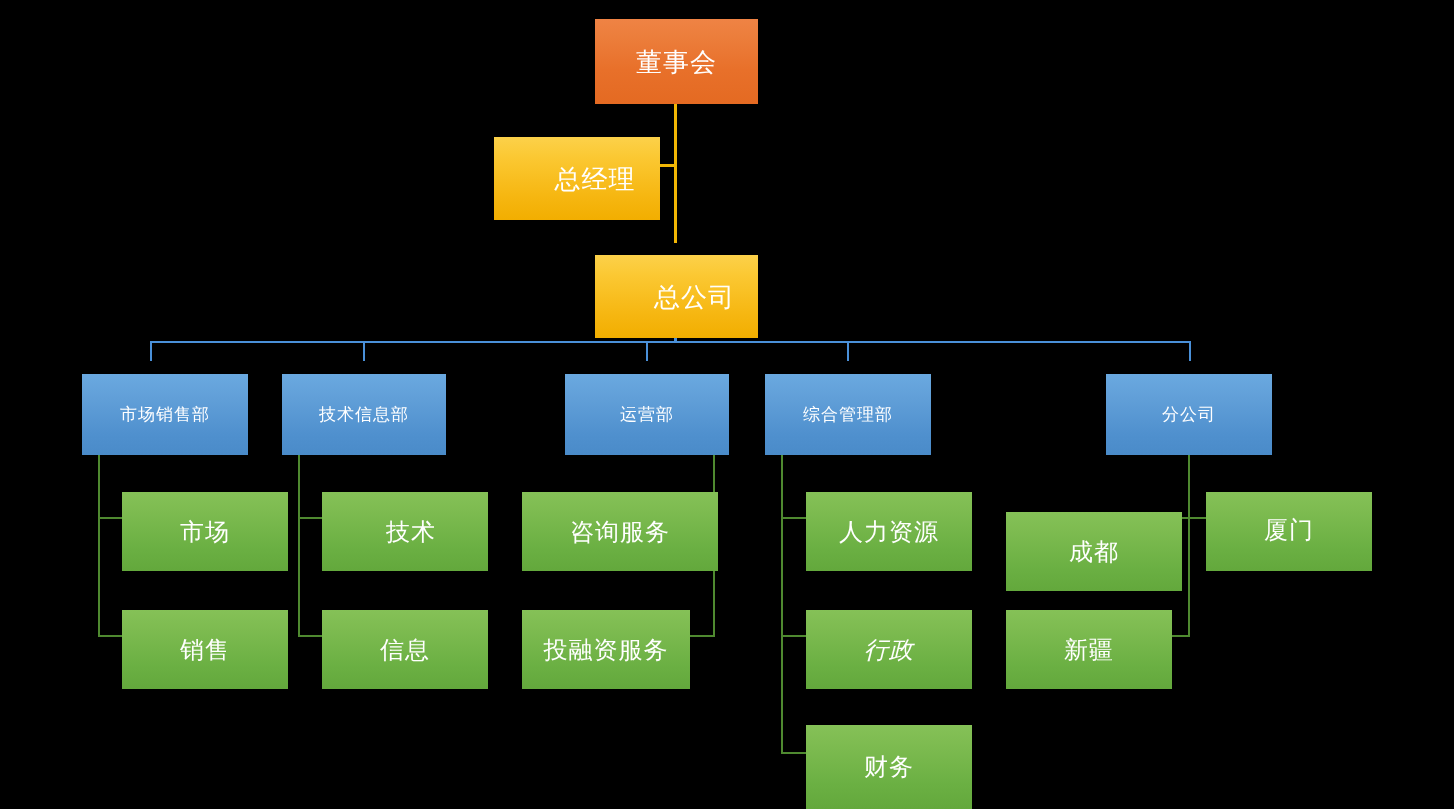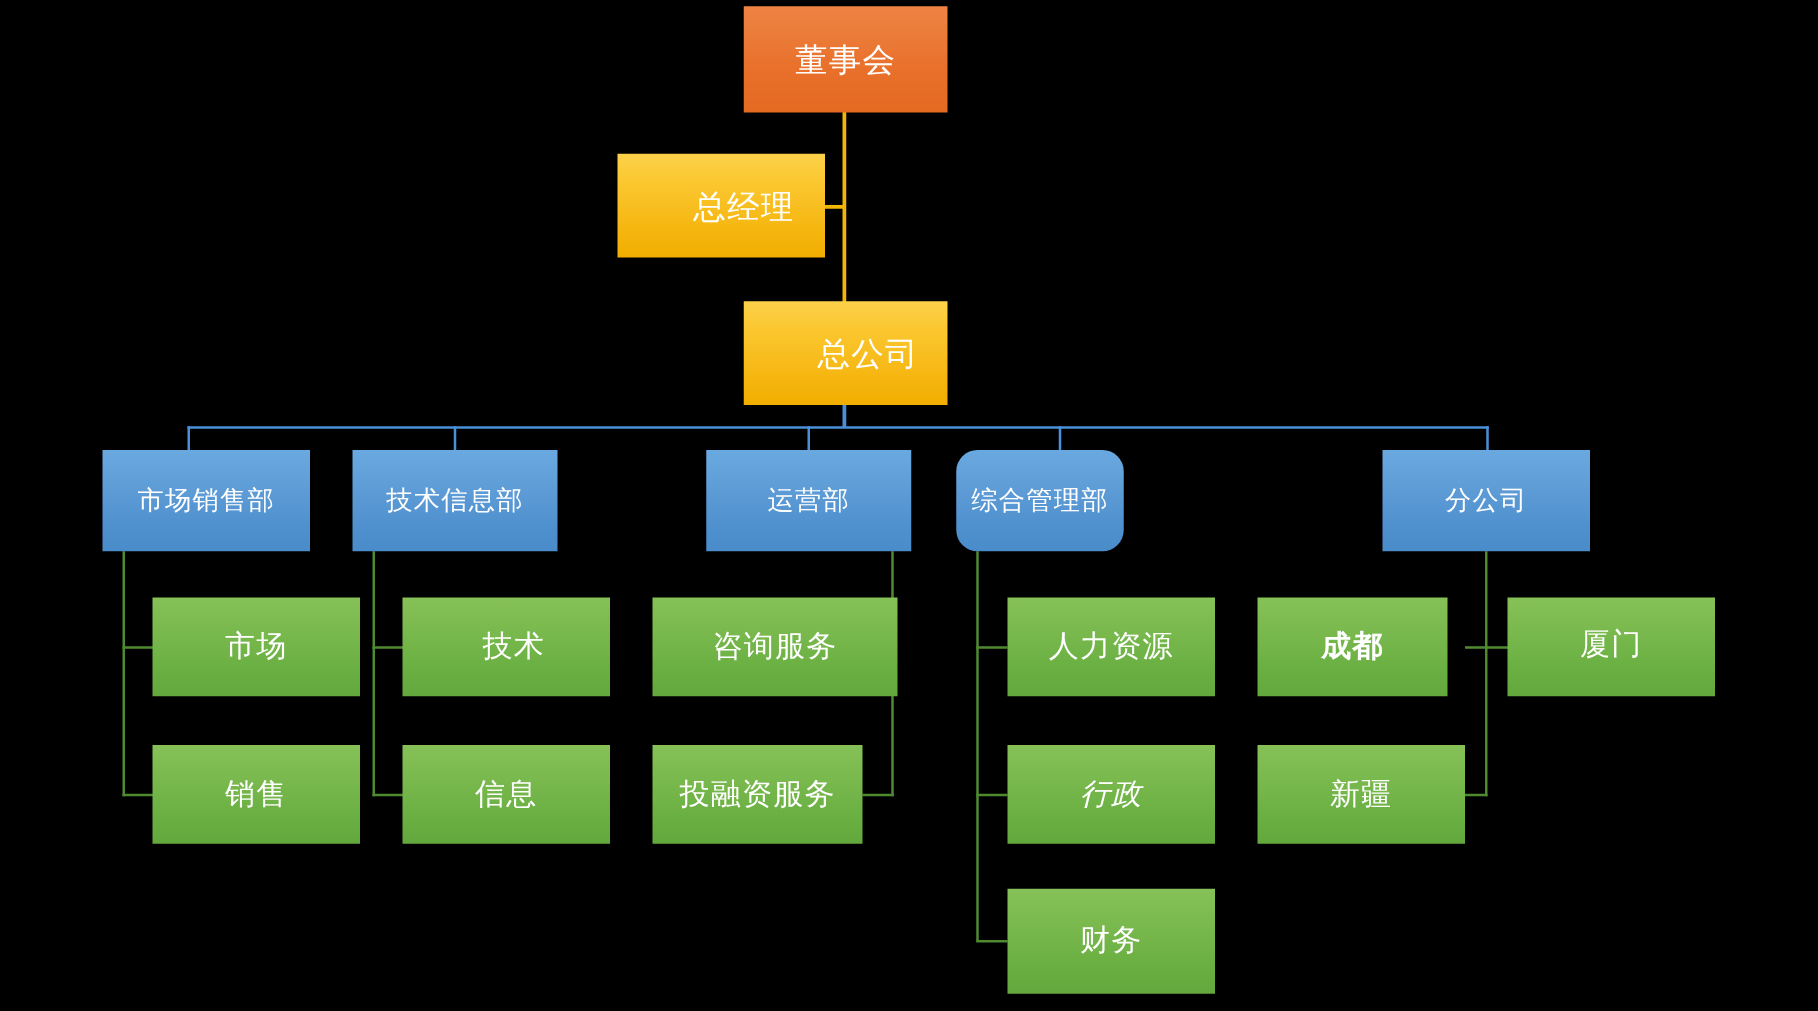--- a/index.html
+++ b/index.html
@@ -23,33 +23,34 @@
     display: flex;
     align-items: center;
     justify-content: center;
     color: #ffffff;
     letter-spacing: 1px;
     line-height: 1;
     text-align: center;
     box-sizing: border-box;
     z-index: 5;
     user-select: none;
+    margin-top: 14px;
   }
   .node-orange {
     background: linear-gradient(to bottom, #ef8344 0%, #ec7e3c 20%, #e8702a 60%, #e46a22 100%);
     font-size: 26px;
   }
   .node-yellow {
     background: linear-gradient(to bottom, #fcd14a 0%, #fbc832 25%, #f6b712 70%, #f2ae00 100%);
     font-size: 26px;
     padding-left: 36px;
   }
   .node-blue {
     background: linear-gradient(to bottom, #6aa9e0 0%, #619fd8 30%, #4f90ce 75%, #4a8bc9 100%);
-    font-size: 21px;
+    font-size: 17px;
   }
   .node-green {
     background: linear-gradient(to bottom, #85c157 0%, #7dbb50 25%, #6bb043 70%, #63a83c 100%);
     font-size: 24px;
   }
   .conn {
     position: absolute;
     z-index: 1;
   }
   .conn-yellow { background: #f2b705; }
@@ -99,21 +100,21 @@
   <div class="node node-yellow" style="left:494px; top:123px; width:166px; height:83px;">总经理</div>
 
   <div class="node node-yellow" style="left:595px; top:241px; width:163px; height:83px;">总公司</div>
 
   <div class="node node-blue" style="left:82px; top:360px; width:166px; height:81px;">市场销售部</div>
 
   <div class="node node-blue" style="left:282px; top:360px; width:164px; height:81px;">技术信息部</div>
 
   <div class="node node-blue" style="left:565px; top:360px; width:164px; height:81px;">运营部</div>
 
-  <div class="node node-blue" style="left:765px; top:360px; width:134px; height:81px;border-radius:17px;">综合管理部</div>
+  <div class="node node-blue" style="left:765px; top:360px; width:166px; height:81px;">综合管理部</div>
 
   <div class="node node-blue" style="left:1106px; top:360px; width:166px; height:81px;">分公司</div>
 
   <div class="node node-green" style="left:122px; top:478px; width:166px; height:79px;">市场</div>
 
   <div class="node node-green" style="left:122px; top:596px; width:166px; height:79px;">销售</div>
 
   <div class="node node-green" style="left:322px; top:478px; width:166px; height:79px;padding-left:12px;">技术</div>
 
   <div class="node node-green" style="left:322px; top:596px; width:166px; height:79px;">信息</div>
@@ -121,19 +122,19 @@
   <div class="node node-green" style="left:522px; top:478px; width:196px; height:79px;">咨询服务</div>
 
   <div class="node node-green" style="left:522px; top:596px; width:168px; height:79px;">投融资服务</div>
 
   <div class="node node-green" style="left:806px; top:478px; width:166px; height:79px;">人力资源</div>
 
   <div class="node node-green" style="left:806px; top:596px; width:166px; height:79px;font-style:italic;">行政</div>
 
   <div class="node node-green" style="left:806px; top:711px; width:166px; height:84px;">财务</div>
 
-  <div class="node node-green" style="left:1006px; top:478px; width:152px; height:79px;font-weight:bold;">成都</div>
+  <div class="node node-green" style="left:1006px; top:498px; width:176px; height:79px;">成都</div>
 
   <div class="node node-green" style="left:1206px; top:478px; width:166px; height:79px;font-family:Liberation Mono, monospace;">厦门</div>
 
   <div class="node node-green" style="left:1006px; top:596px; width:166px; height:79px;">新疆</div>
 
 </div>
 
 </body></html>

